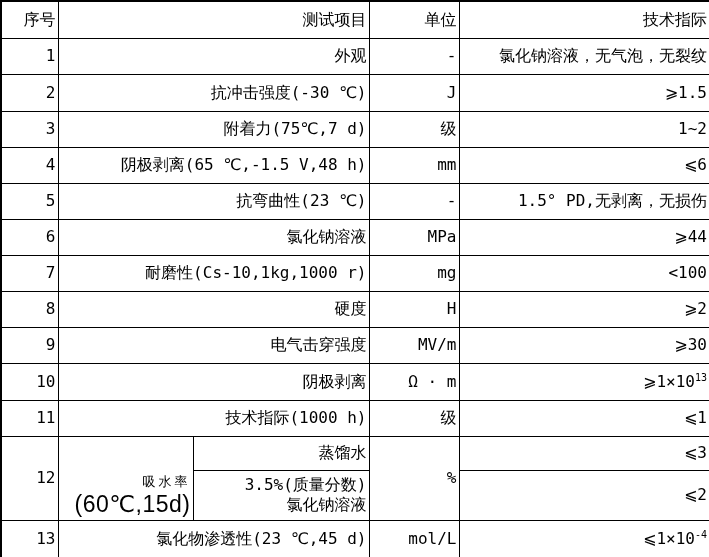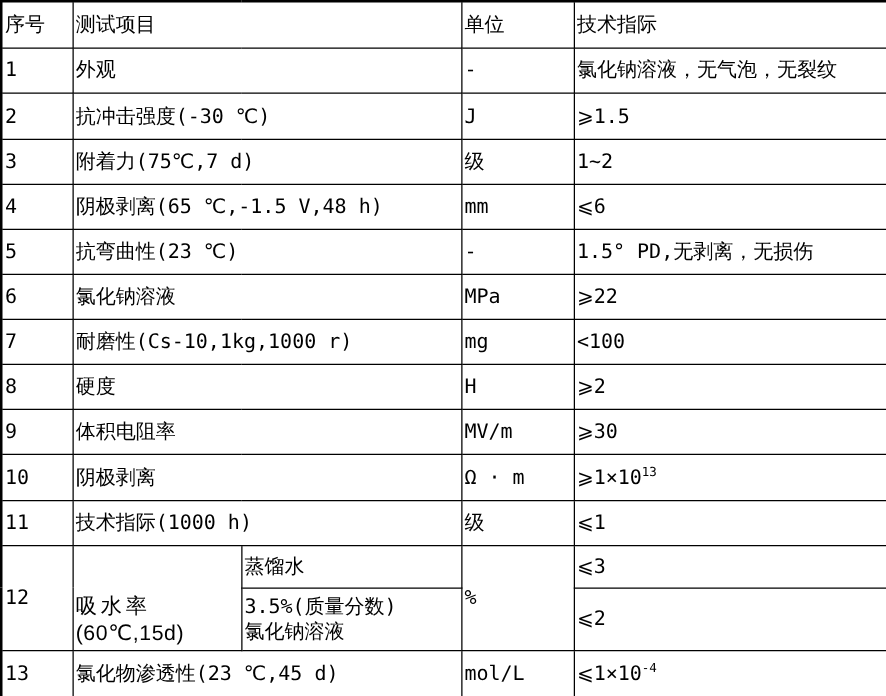--- a/index.html
+++ b/index.html
@@ -11,40 +11,40 @@
     width: 709px;
     height: 557px;
     border-collapse: collapse;
     table-layout: fixed;
     border: 2px solid #000000;
     background: #ffffff;
     color: #000000;
   }
   table.spec td, table.spec th {
     border: 1px solid #000000;
-    text-align: left;
+    text-align: right;
     vertical-align: middle;
     padding: 0 2px;
     font-family: "DejaVu Sans Mono", "DejaVu Sans", "Liberation Sans", sans-serif;
     font-size: 16px;
     font-weight: normal;
     line-height: 1.25;
     overflow: hidden;
   }
   .item-cell { letter-spacing: 0px; }
   .absorb-line1 {
     display: block;
-    font-size: 17px;
+    font-size: 13px;
     letter-spacing: 3px;
     margin-top: 36px;
   }
   .absorb-line2 {
     display: block;
     font-family: "Liberation Sans", "DejaVu Sans", sans-serif;
-    font-size: 17px;
+    font-size: 23px;
     letter-spacing: 0.5px;
   }
   .two-line { line-height: 1.35; }
   sup.exp {
     font-size: 10px;
     vertical-align: super;
     line-height: 0;
   }
 </style>
 </head>
@@ -99,40 +99,40 @@
     <td>5</td>
     <td colspan="2" class="item-cell">抗弯曲性(23 ℃)</td>
     <td>-</td>
     <td>1.5° PD,无剥离，无损伤</td>
   </tr>
 
   <tr style="height:36px">
     <td>6</td>
     <td colspan="2" class="item-cell">氯化钠溶液</td>
     <td>MPa</td>
-    <td>⩾22</td>
+    <td>⩾44</td>
   </tr>
 
   <tr style="height:36px">
     <td>7</td>
     <td colspan="2" class="item-cell">耐磨性(Cs-10,1kg,1000 r)</td>
     <td>mg</td>
     <td>&lt;100</td>
   </tr>
 
   <tr style="height:36px">
     <td>8</td>
     <td colspan="2" class="item-cell">硬度</td>
     <td>H</td>
     <td>⩾2</td>
   </tr>
 
   <tr style="height:36px">
     <td>9</td>
-    <td colspan="2" class="item-cell">体积电阻率</td>
+    <td colspan="2" class="item-cell">电气击穿强度</td>
     <td>MV/m</td>
     <td>⩾30</td>
   </tr>
 
   <tr style="height:37px">
     <td>10</td>
     <td colspan="2" class="item-cell">阴极剥离</td>
     <td>Ω · m</td>
     <td><span>⩾1×10</span><sup class="exp">13</sup></td>
   </tr>

